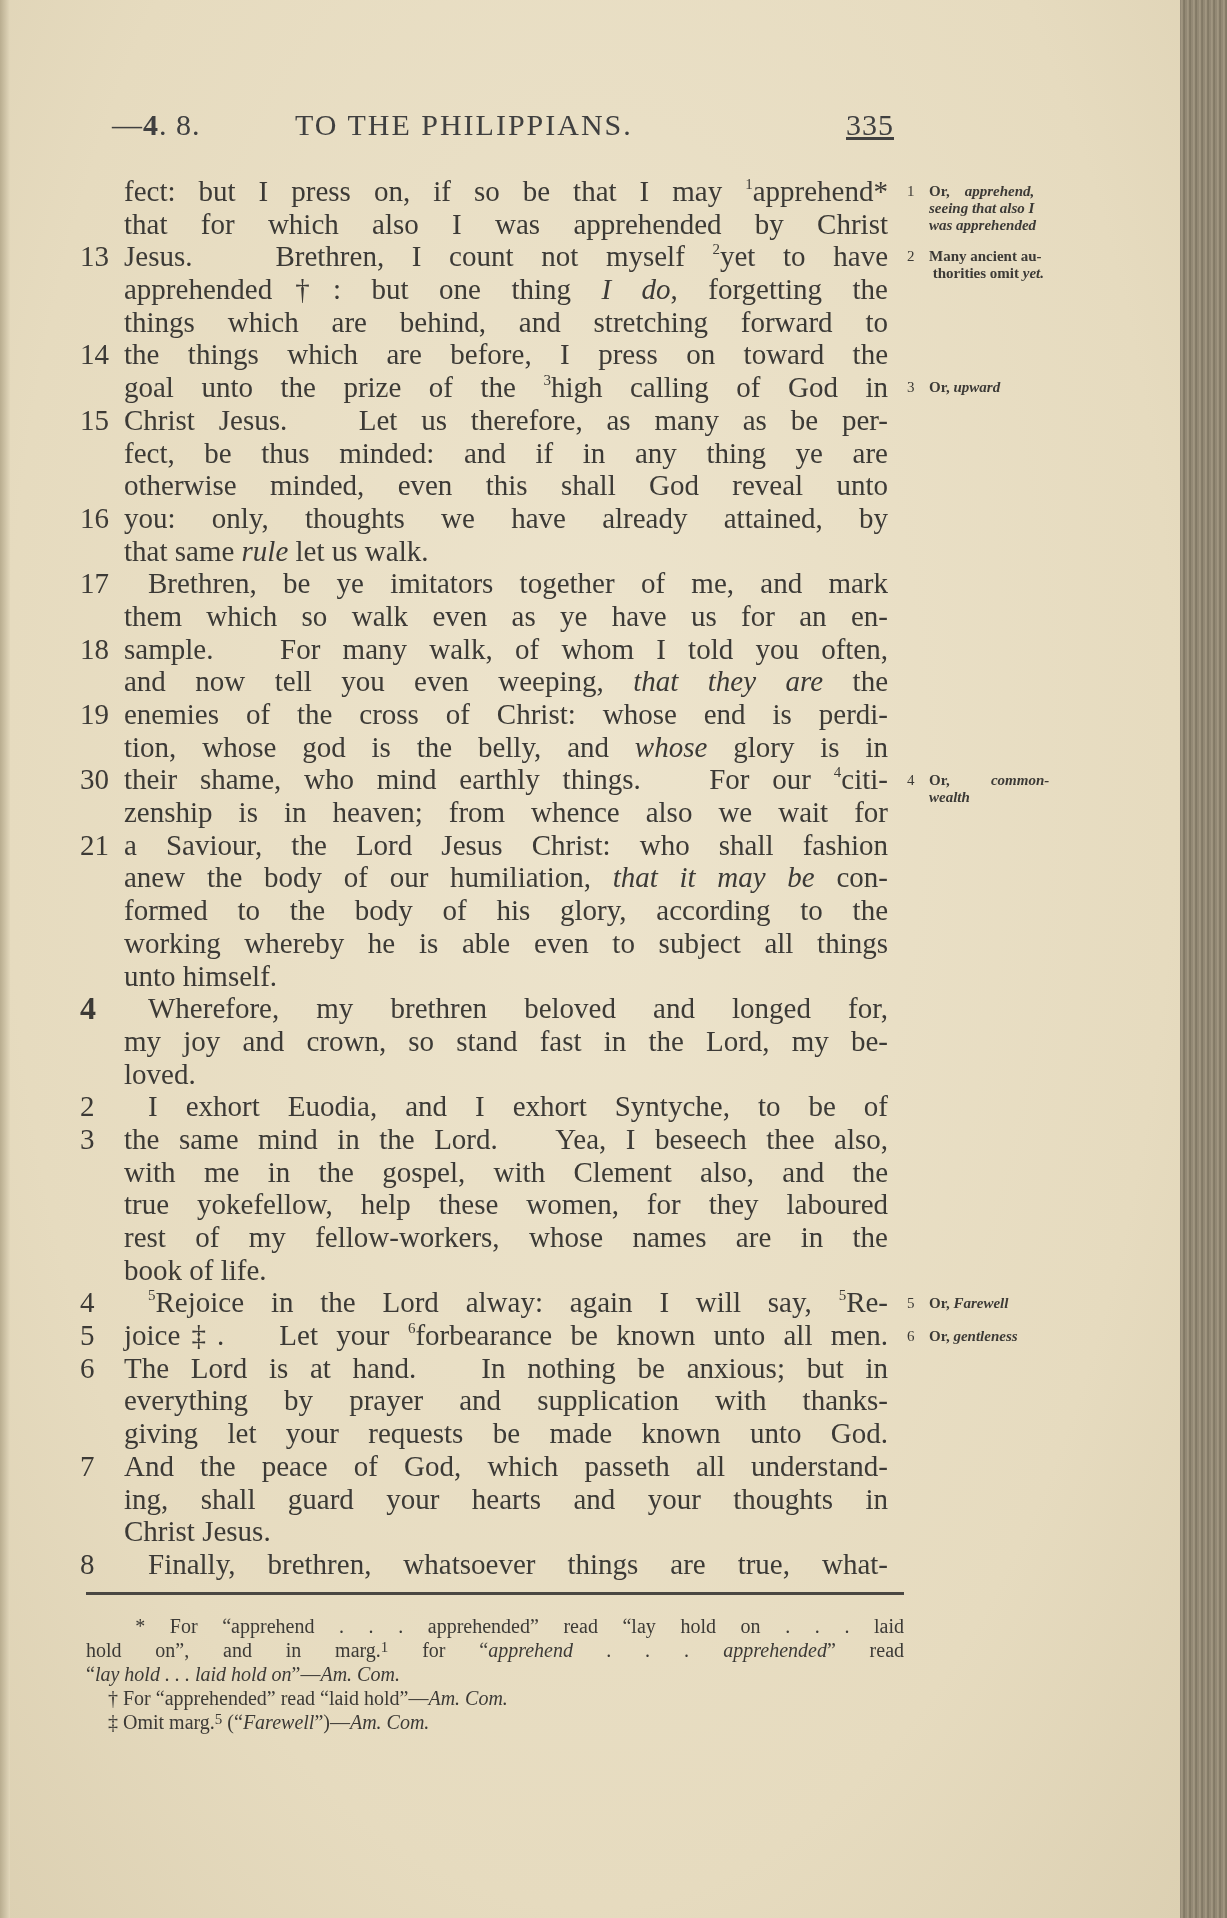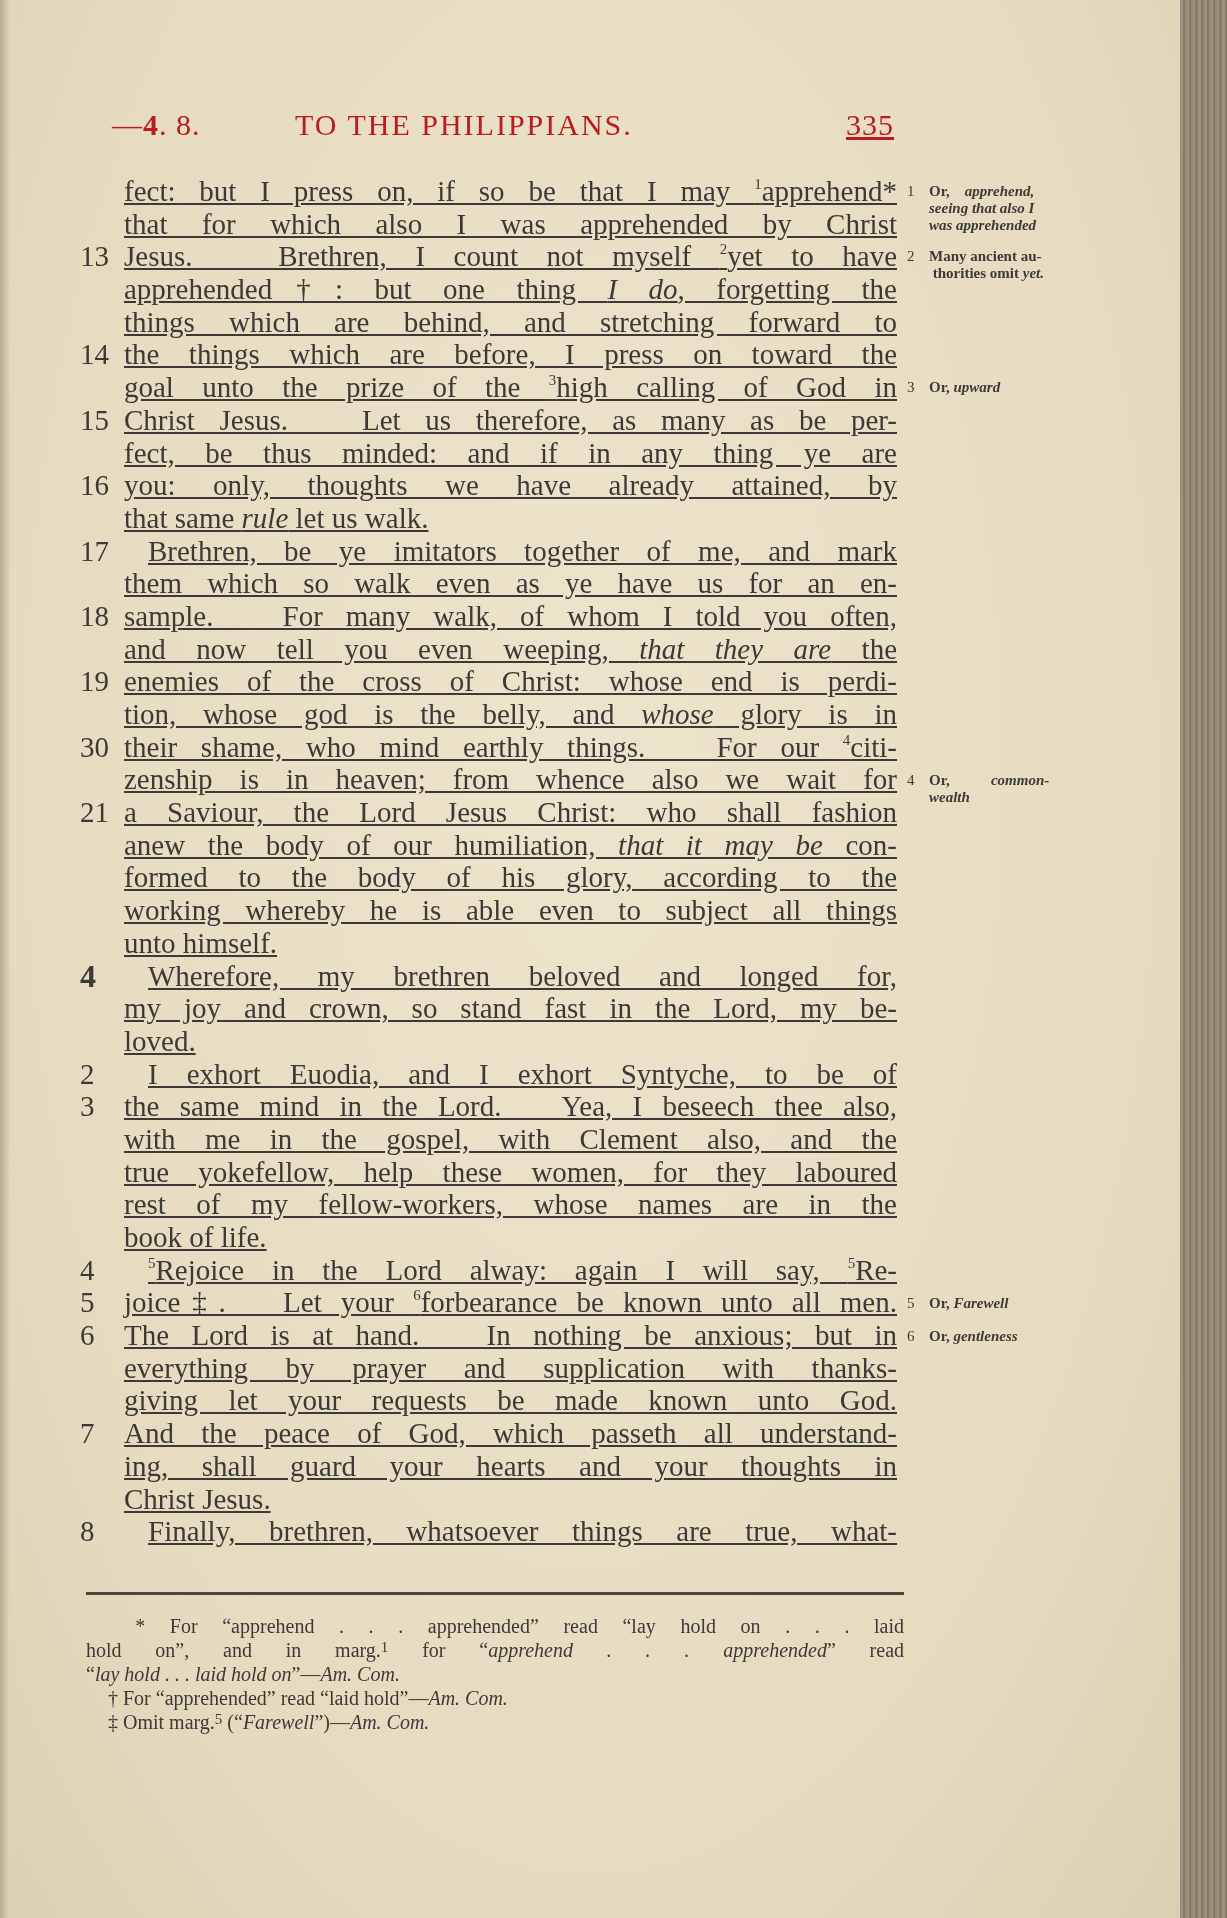--- a/index.html
+++ b/index.html
@@ -13,32 +13,32 @@
     position:absolute; left:0; top:0; width:1180px; height:1918px;
     background: radial-gradient(ellipse at 50% 40%, #ede4cd 0%, #e6dbbf 70%, #dcd0b2 100%);
   }
   .leftshade { position:absolute; left:0; top:0; width:10px; height:1918px;
     background:linear-gradient(90deg,#b9ad90,#e2d7bb); }
   .pageedges {
     position:absolute; left:1180px; top:0; width:47px; height:1918px;
     background: repeating-linear-gradient(90deg,#8d8370 0px,#a79c86 2px,#7b725f 4px,#9a907b 6px);
   }
   .header { position:absolute; top:108px; left:112px; width:790px; height:40px;
-    font-family:"Liberation Serif",serif; font-size:30px; letter-spacing:1px; color:#b91c1c; }
+    font-family:"Liberation Serif",serif; font-size:30px; letter-spacing:1px; color:#404040; }
   .header .ref { position:absolute; left:0; }
   .header .ref b { font-weight:bold; }
   .header .title { position:absolute; left:183px; letter-spacing:2px; }
   .header .pageno { position:absolute; right:8px;text-decoration:underline; }
 
   .body { position:absolute; top:175px; left:80px; width:820px;
     font-family:"Liberation Serif",serif; font-size:29px; line-height:32.7px; }
   .line { position:relative; height:32.7px; white-space:nowrap; }
   .vn { position:absolute; left:0; width:36px; text-align:left; }
   .vn.bold { font-weight:bold; font-size:32px; }
-  .txt { position:absolute; left:44px; right:3px; text-align:justify; text-align-last:justify;text-decoration:underline; }
+  .txt { position:absolute; left:44px; right:12px; text-align:justify; text-align-last:justify; }
   .txt.last { text-align-last:left; }
   .txt.indent { left:68px; }
   .txt i { font-style:italic; }
   sup { font-size:15px; vertical-align:top; line-height:1; position:relative; top:2px; }
 
   .margin { position:absolute; left:907px; width:185px; font-family:"Liberation Serif",serif;
     font-size:15px; line-height:17px; color:#3c3a36; }
   .margin .n { position:absolute; left:0; font-size:15px; }
   .margin .t { position:absolute; left:22px; right:0; }
   .margin i { font-style:italic; font-weight:bold; }
@@ -96,20 +96,24 @@
     </div>
     <div class="line">
       <span class="vn">15</span>
       <span class="txt">Christ Jesus.&nbsp;&nbsp; Let us therefore, as many as be per-</span>
     </div>
     <div class="line">
       <span class="vn"></span>
       <span class="txt">fect, be thus minded: and if in any thing ye are</span>
     </div>
     <div class="line">
+      <span class="vn"></span>
+      <span class="txt">otherwise minded, even this shall God reveal unto</span>
+    </div>
+    <div class="line">
       <span class="vn">16</span>
       <span class="txt">you: only, thoughts we have already attained, by</span>
     </div>
     <div class="line">
       <span class="vn"></span>
       <span class="txt last">that same <i>rule</i> let us walk.</span>
     </div>
     <div class="line">
       <span class="vn">17</span>
       <span class="txt indent">Brethren, be ye imitators together of me, and mark</span>

